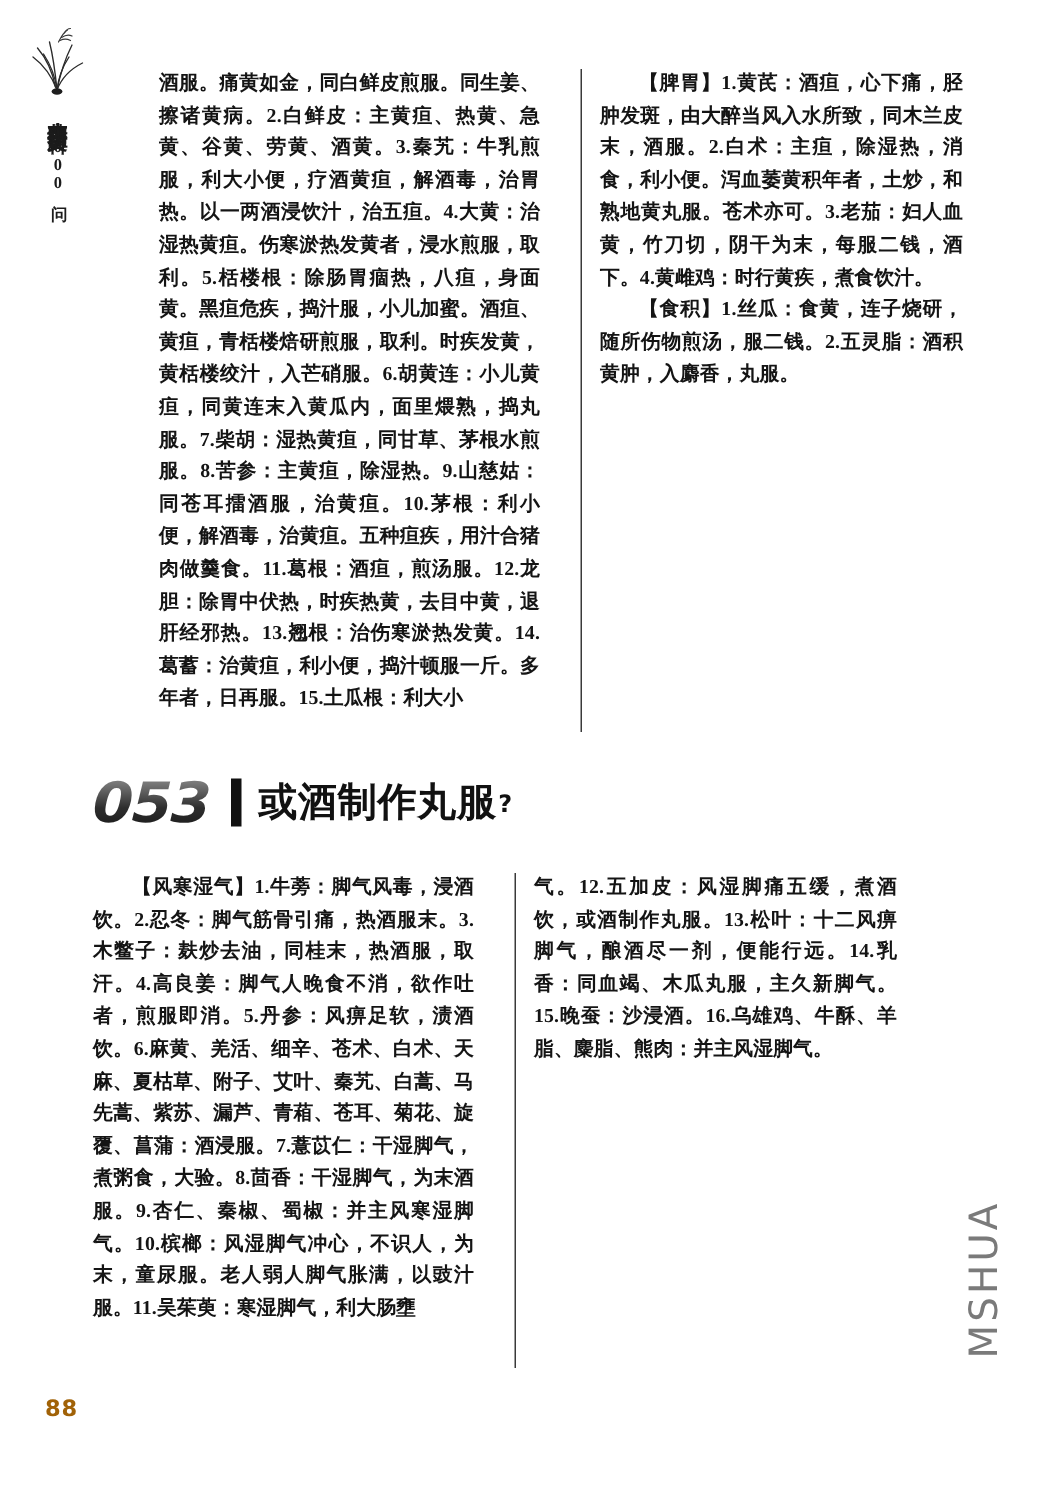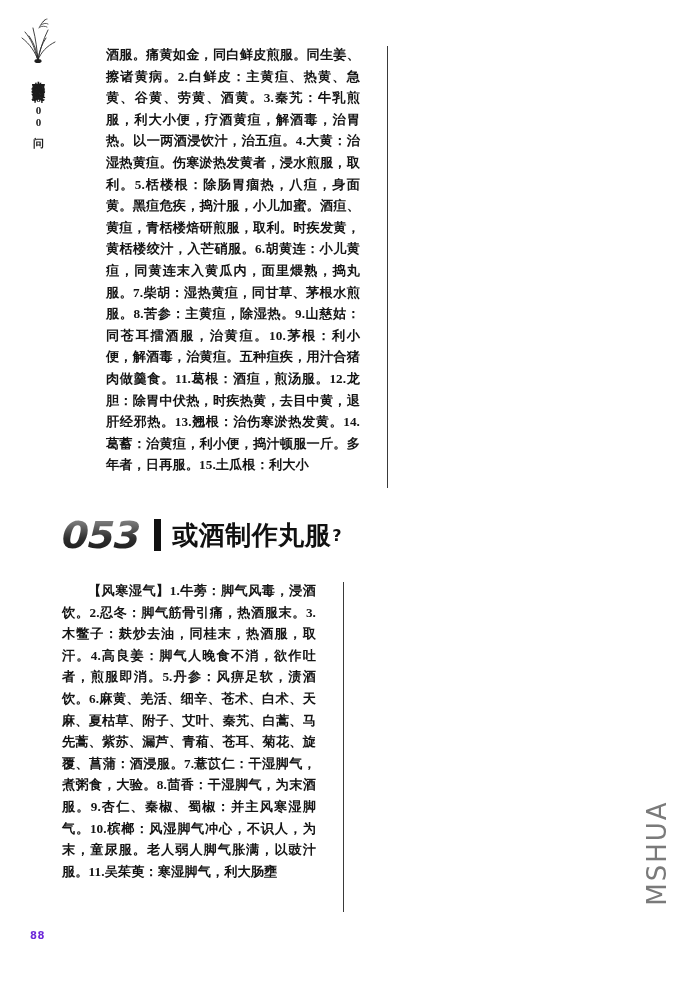--- a/index.html
+++ b/index.html
@@ -142,23 +142,23 @@
     color: #111111;
     margin-left: 1px;
   }
 
   
   #folio {
     position: absolute;
     left: 30px;
     top: 930px;
     font-family: "DejaVu Sans", sans-serif;
-    font-size: 10px;
-    font-weight: bold;
-    color: #6d28d9;
+    font-size: 15px;
+    font-weight: bold;
+    color: #a16207;
     letter-spacing: 0.5px;
   }
 
   
   #watermark {
     position: absolute;
     right: -16px;
     top: 838px;
     transform: rotate(-90deg);
     transform-origin: center center;
@@ -199,38 +199,41 @@
     <div id="spine-qty">1000问</div>
   </div>
 
   <div class="article" id="article-top" style="top:44px;margin-left:44px;">
     <div class="cols">
       <div class="divider" style="height:442px;"></div>
       <div class="col left">
         <p class="p">酒服。痛黄如金，同白鲜皮煎服。同生姜、擦诸黄病。2.白鲜皮：主黄疸、热黄、急黄、谷黄、劳黄、酒黄。3.秦艽：牛乳煎服，利大小便，疗酒黄疸，解酒毒，治胃热。以一两酒浸饮汁，治五疸。4.大黄：治湿热黄疸。伤寒淤热发黄者，浸水煎服，取利。5.栝楼根：除肠胃痼热，八疸，身面黄。黑疸危疾，捣汁服，小儿加蜜。酒疸、黄疸，青栝楼焙研煎服，取利。时疾发黄，黄栝楼绞汁，入芒硝服。6.胡黄连：小儿黄疸，同黄连末入黄瓜内，面里煨熟，捣丸服。7.柴胡：湿热黄疸，同甘草、茅根水煎服。8.苦参：主黄疸，除湿热。9.山慈姑：同苍耳擂酒服，治黄疸。10.茅根：利小便，解酒毒，治黄疸。五种疸疾，用汁合猪肉做羹食。11.葛根：酒疸，煎汤服。12.龙胆：除胃中伏热，时疾热黄，去目中黄，退肝经邪热。13.翘根：治伤寒淤热发黄。14.葛蓄：治黄疸，利小便，捣汁顿服一斤。多年者，日再服。15.土瓜根：利大小</p>
       </div>
       <div class="col right">
+        <p class="p indent">【脾胃】1.黄芪：酒疸，心下痛，胫肿发斑，由大醉当风入水所致，同木兰皮末，酒服。2.白术：主疸，除湿热，消食，利小便。泻血萎黄积年者，土炒，和熟地黄丸服。苍术亦可。3.老茄：妇人血黄，竹刀切，阴干为末，每服二钱，酒下。4.黄雌鸡：时行黄疾，煮食饮汁。</p>
+        <p class="p indent">【食积】1.丝瓜：食黄，连子烧研，随所伤物煎汤，服二钱。2.五灵脂：酒积黄肿，入麝香，丸服。</p>
       </div>
     </div>
   </div>
 
   <div id="heading">
     <span id="heading-number">053</span>
     <span id="heading-bar"></span>
     <span id="heading-title">或酒制作丸服</span>
     <span id="heading-qmark">?</span>
   </div>
 
   <div class="article" id="article-bottom" style="top:580px;">
     <div class="cols">
       <div class="divider" style="height:330px;"></div>
       <div class="col left">
         <p class="p indent">【风寒湿气】1.牛蒡：脚气风毒，浸酒饮。2.忍冬：脚气筋骨引痛，热酒服末。3.木鳖子：麸炒去油，同桂末，热酒服，取汗。4.高良姜：脚气人晚食不消，欲作吐者，煎服即消。5.丹参：风痹足软，渍酒饮。6.麻黄、羌活、细辛、苍术、白术、天麻、夏枯草、附子、艾叶、秦艽、白蒿、马先蒿、紫苏、漏芦、青葙、苍耳、菊花、旋覆、菖蒲：酒浸服。7.薏苡仁：干湿脚气，煮粥食，大验。8.茴香：干湿脚气，为末酒服。9.杏仁、秦椒、蜀椒：并主风寒湿脚气。10.槟榔：风湿脚气冲心，不识人，为末，童尿服。老人弱人脚气胀满，以豉汁服。11.吴茱萸：寒湿脚气，利大肠壅</p>
       </div>
       <div class="col right">
+        <p class="p">气。12.五加皮：风湿脚痛五缓，煮酒饮，或酒制作丸服。13.松叶：十二风痹脚气，酿酒尽一剂，便能行远。14.乳香：同血竭、木瓜丸服，主久新脚气。15.晚蚕：沙浸酒。16.乌雄鸡、牛酥、羊脂、麋脂、熊肉：并主风湿脚气。</p>
       </div>
     </div>
   </div>
 
   <div id="folio">88</div>
 
   <div id="watermark">MSHUA</div>
 
 </div>
 

